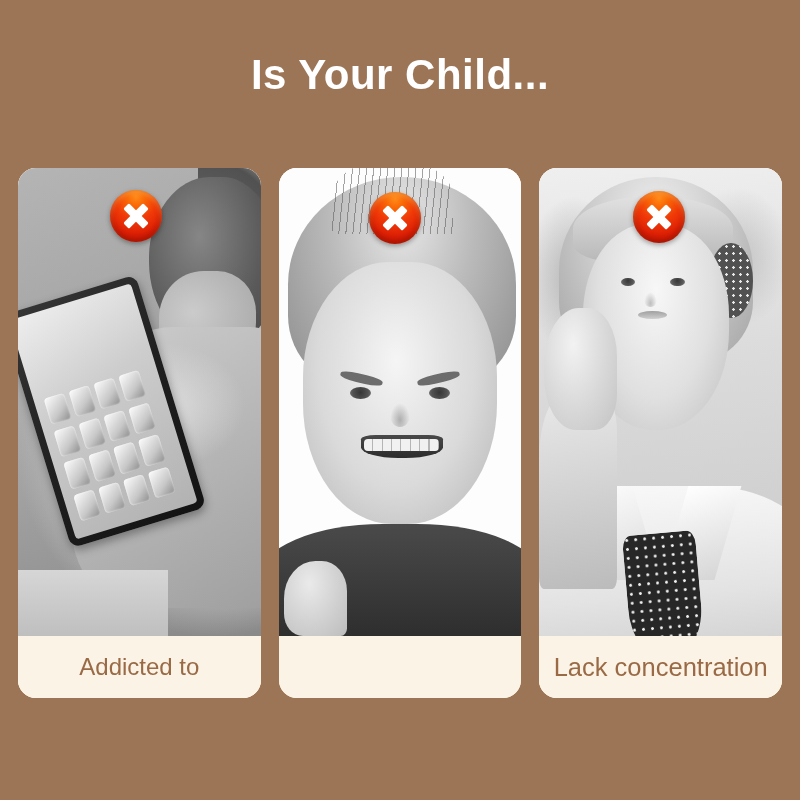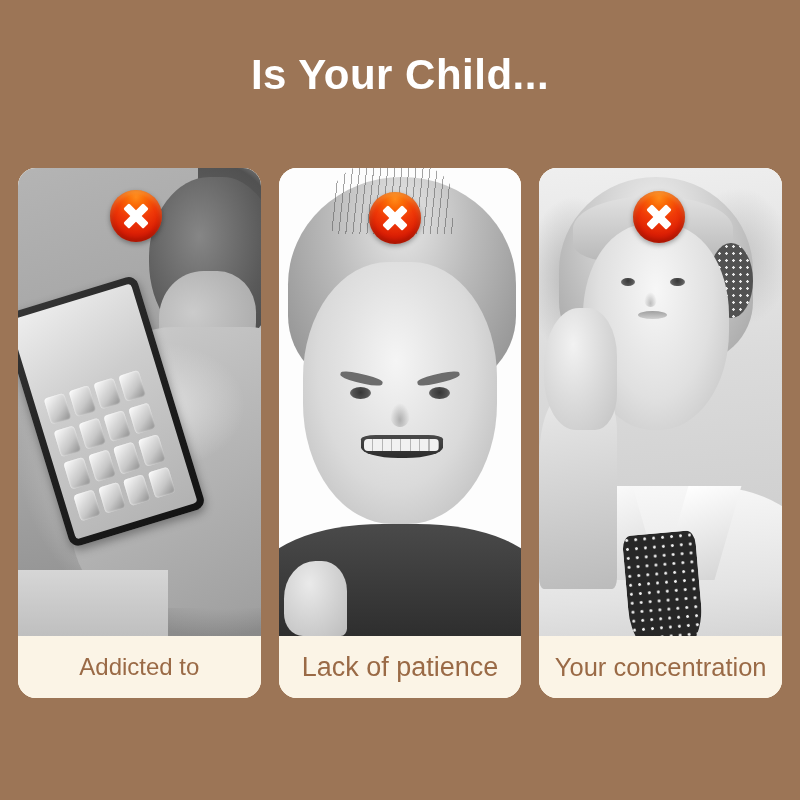--- a/index.html
+++ b/index.html
@@ -411,23 +411,20 @@
           <div class="brow-r"></div>
           <div class="eye-l"></div>
           <div class="eye-r"></div>
           <div class="nose"></div>
           <div class="mouth">
             <div class="teeth"></div>
           </div>
         </div>
         <div class="shirt"></div>
         <div class="hand-l"></div>
-      </div>
-      <div class="caption">
-        <div class="caption-text">Lack of patience</div>
       </div>
     </div>
     <div class="x-badge badge-2">
       <span class="x-glyph"></span>
     </div>
   </div>
 
   <div class="card">
     <div class="card-clip">
       <div class="photo ph3">
@@ -443,21 +440,21 @@
           <div class="lips"></div>
         </div>
         <div class="shirt"></div>
         <div class="collar-l"></div>
         <div class="collar-r"></div>
         <div class="tie"></div>
         <div class="arm"></div>
         <div class="hand"></div>
       </div>
       <div class="caption caption-3">
-        <div class="caption-text">Your concentration</div>
+        <div class="caption-text">Lack concentration</div>
       </div>
     </div>
     <div class="x-badge badge-3">
       <span class="x-glyph"></span>
     </div>
   </div>
 
 </div>
 
 </body></html>

